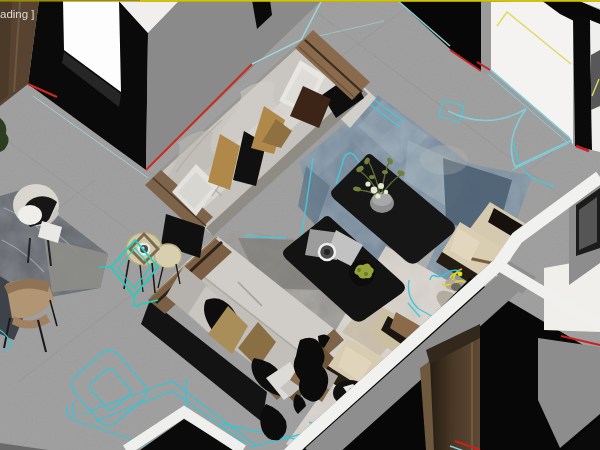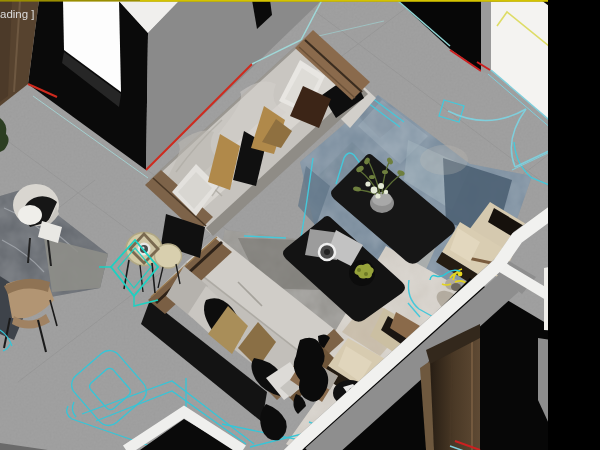--- a/index.html
+++ b/index.html
@@ -1,16 +1,16 @@
 <!DOCTYPE html>
 <html><head>
 <meta charset="utf-8">
 <style>
   html,body{margin:0;padding:0;background:#000;}
-  #stage{position:relative;width:548px;height:450px;overflow:hidden;font-family:"Liberation Sans",sans-serif;}
+  #stage{position:relative;width:600px;height:450px;overflow:hidden;font-family:"Liberation Sans",sans-serif;}
   svg{display:block;}
 </style>
 </head>
 <body>
 <div id="stage">
 <svg width="600" height="450" viewBox="0 0 600 450">
 <defs>
   <filter id="speck" x="0" y="0" width="100%" height="100%">
     <feTurbulence type="fractalNoise" baseFrequency="0.5" numOctaves="2" seed="7" result="n"></feTurbulence>
     <feColorMatrix in="n" type="matrix" values="0 0 0 0 0.42  0 0 0 0 0.42  0 0 0 0 0.42  0.5 0.5 0.5 0 0"></feColorMatrix>

